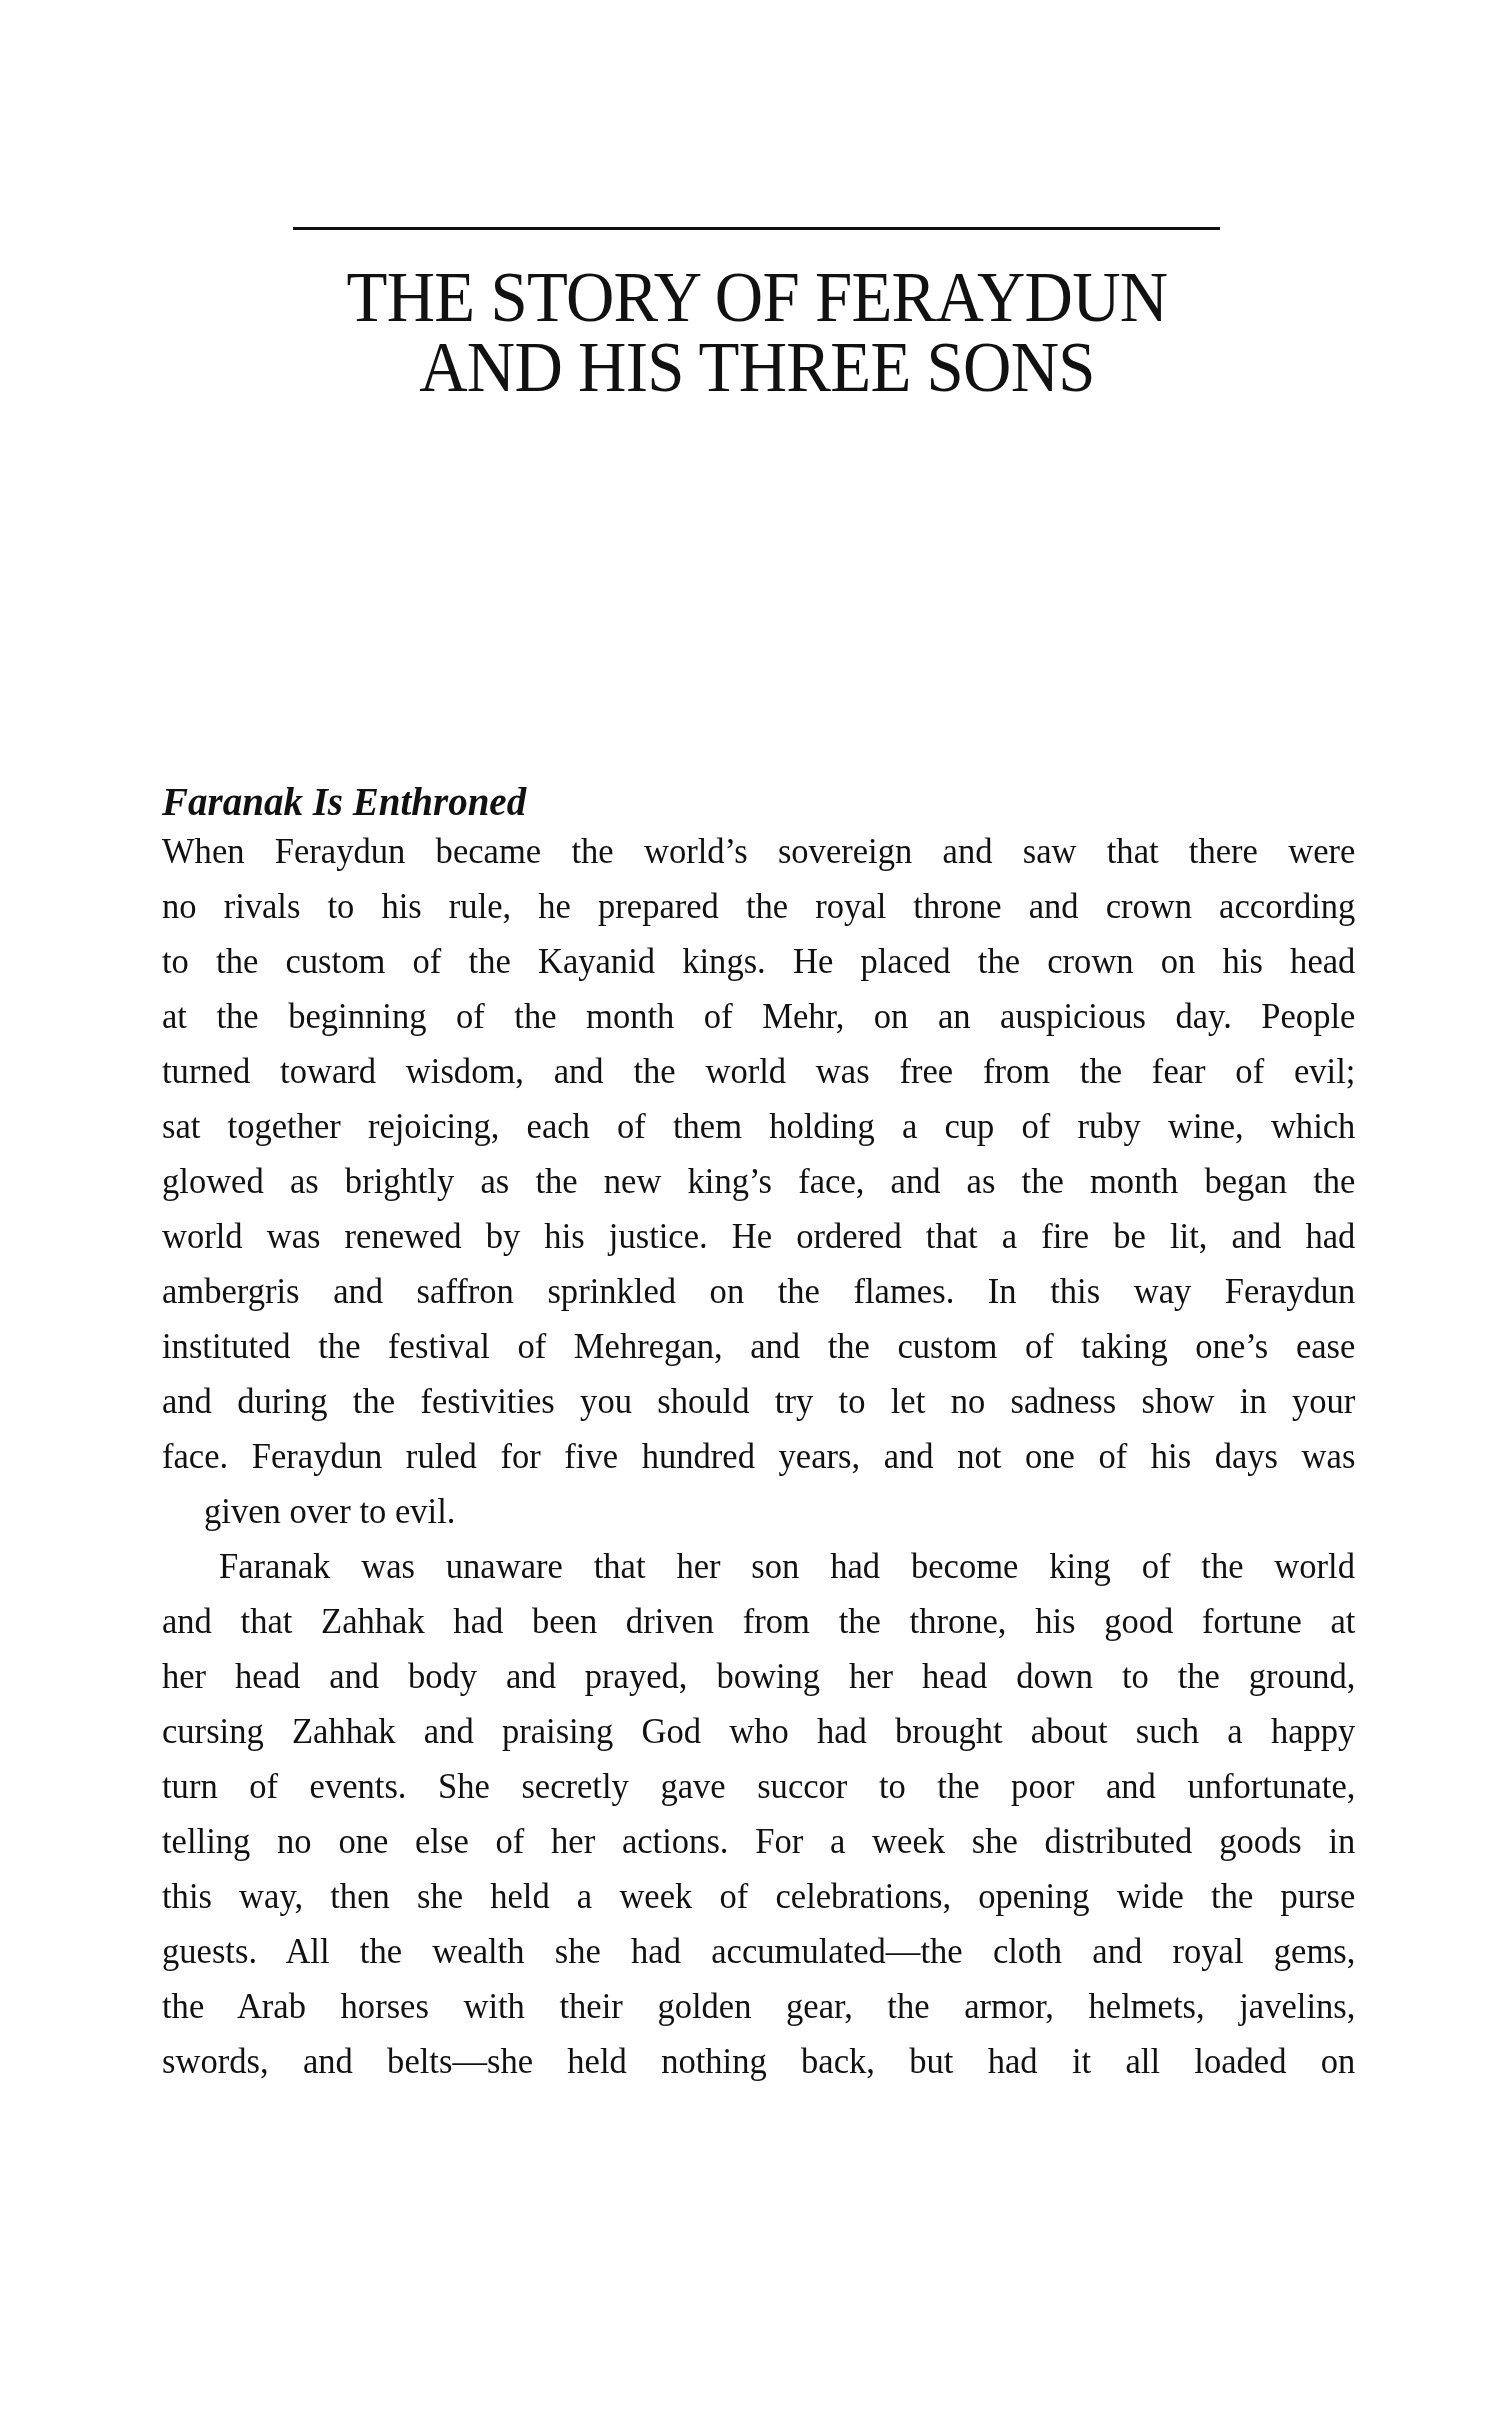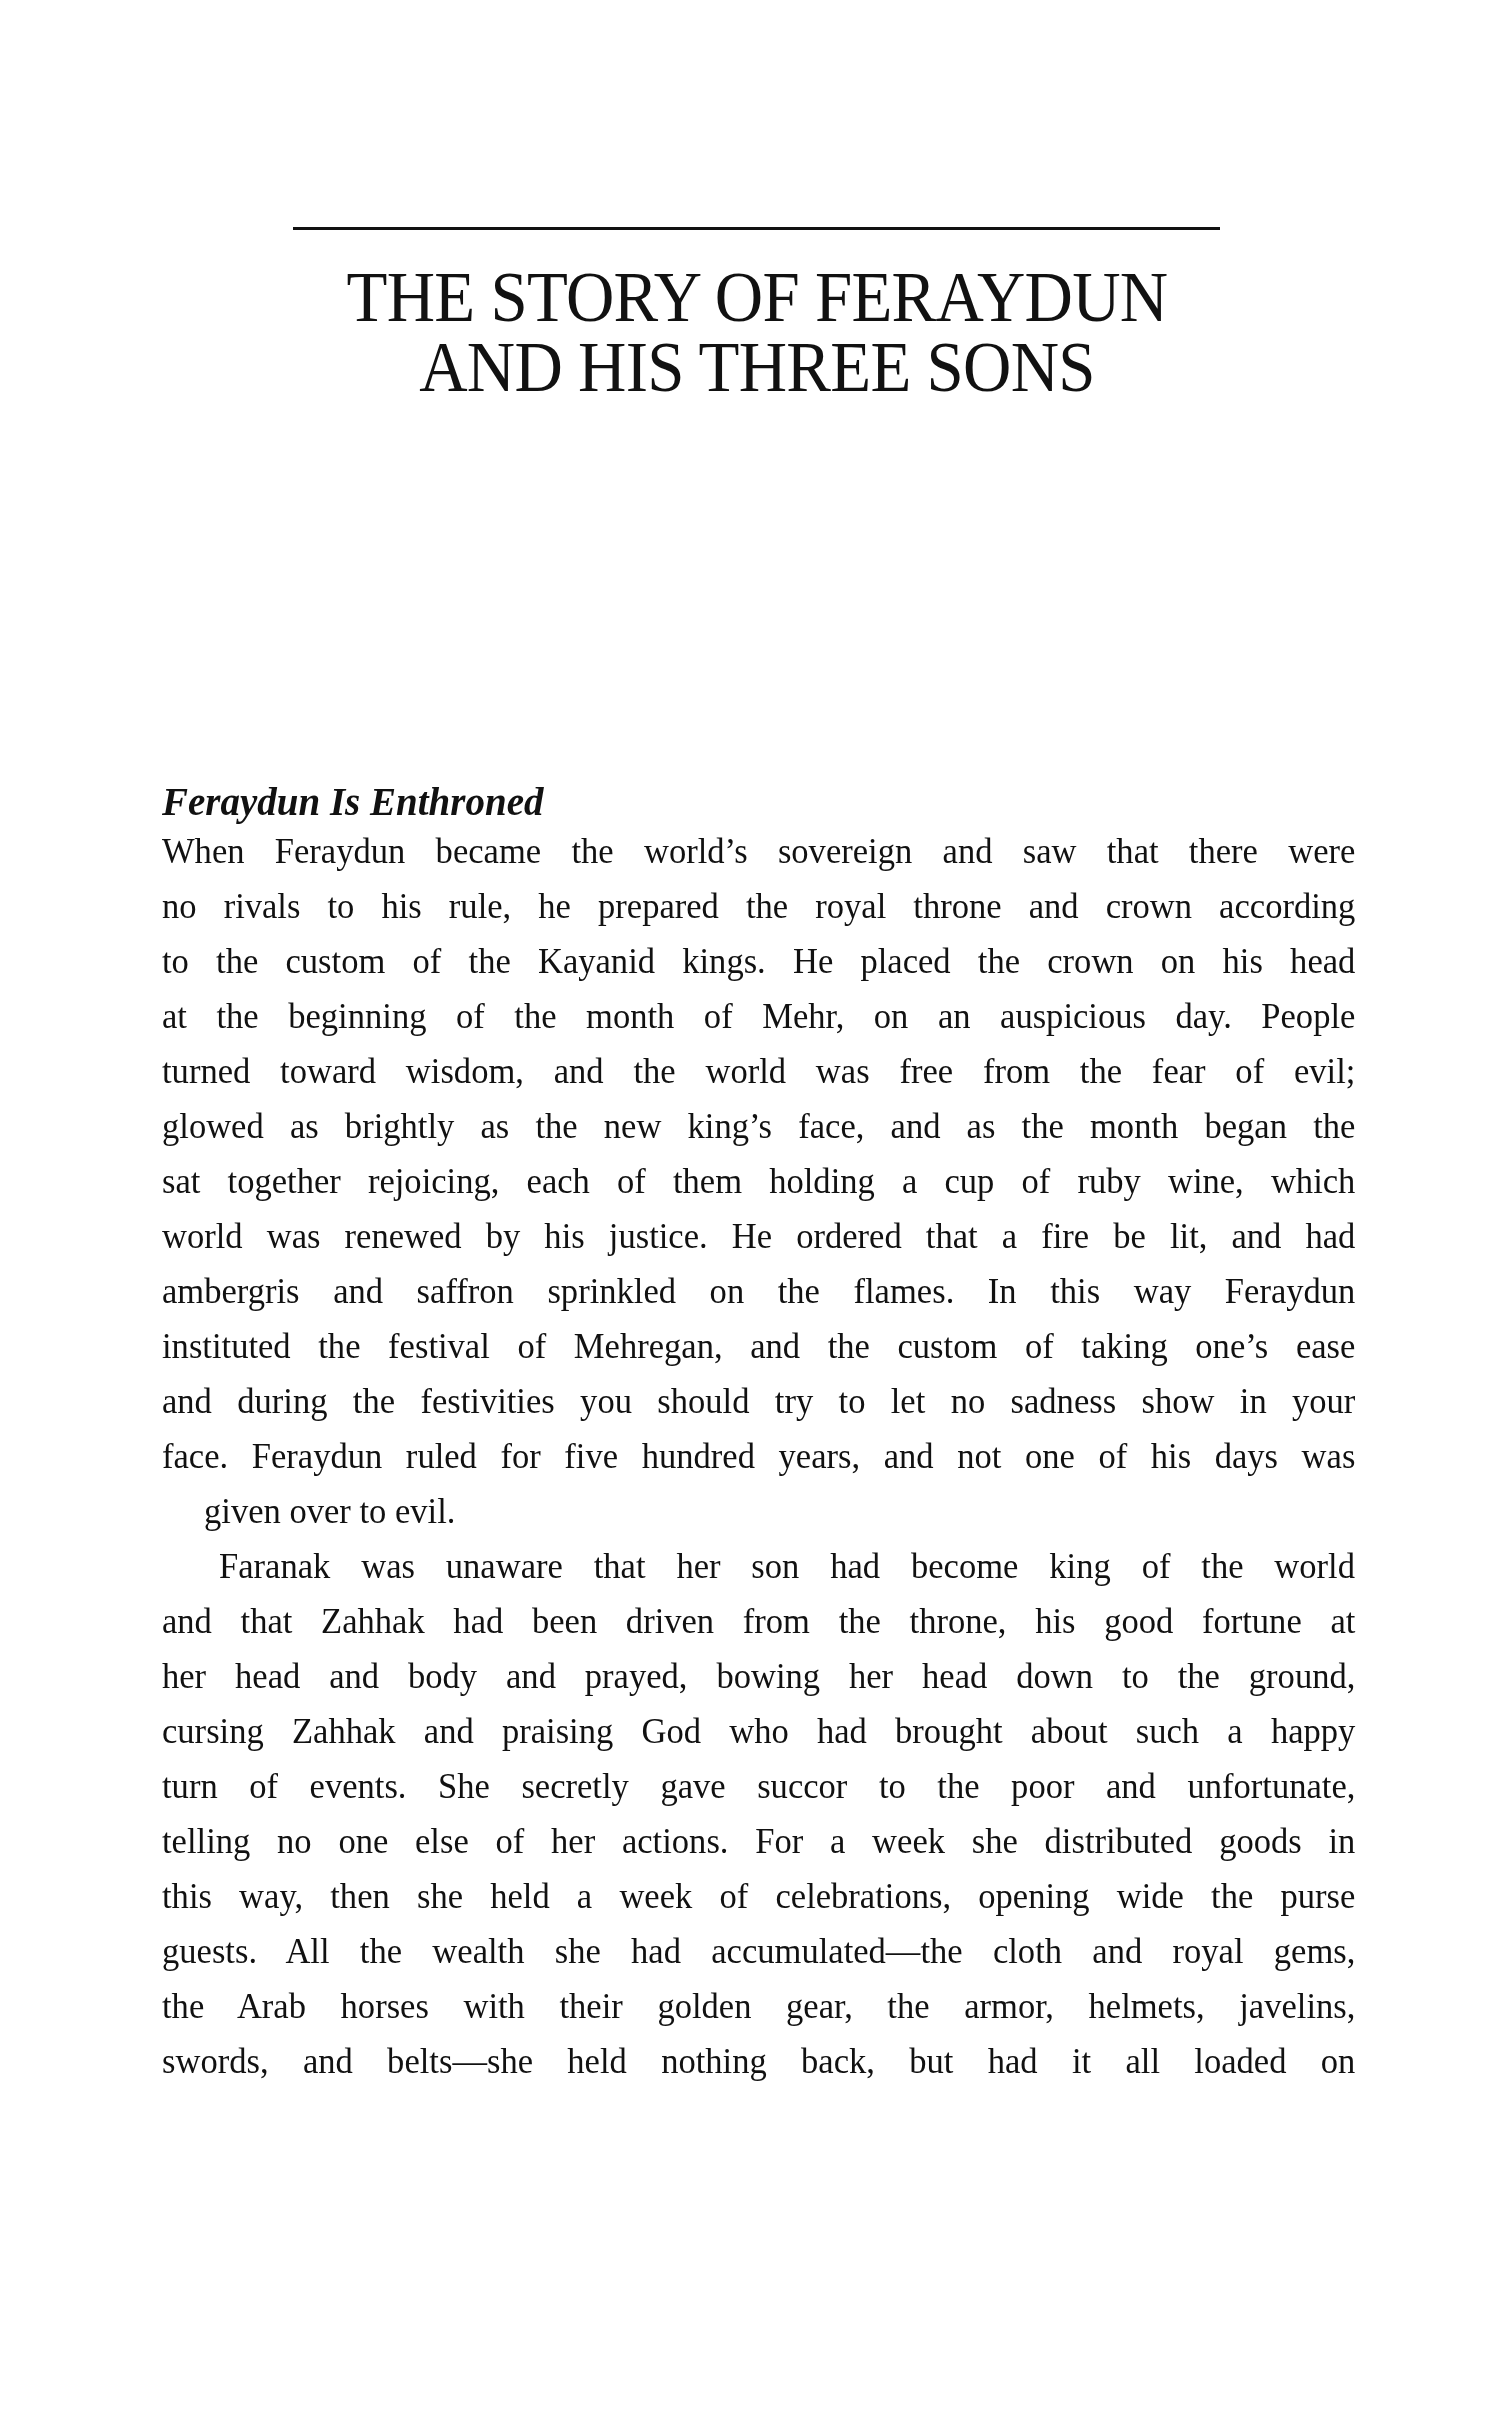--- a/index.html
+++ b/index.html
@@ -101,43 +101,43 @@
 <div class="page">
 
   <div class="top-rule"></div>
 
   <h1 class="chapter-title">
     <span>THE STORY OF FERAYDUN</span>
     <span>AND HIS THREE SONS</span>
   </h1>
 
   <div class="body-block">
-    <h2 class="section-heading">Feraydun Is Enthroned</h2>
+    <h2 class="section-heading">Faranak Is Enthroned</h2>
 
     <div>
       <div class="line">
           <span class="line-inner">When Feraydun became the world’s sovereign and saw that there were</span>
         </div>
       <div class="line">
           <span class="line-inner">no rivals to his rule, he prepared the royal throne and crown according</span>
         </div>
       <div class="line">
           <span class="line-inner">to the custom of the Kayanid kings. He placed the crown on his head</span>
         </div>
       <div class="line">
           <span class="line-inner">at the beginning of the month of Mehr, on an auspicious day. People</span>
         </div>
       <div class="line">
           <span class="line-inner">turned toward wisdom, and the world was free from the fear of evil;</span>
         </div>
       <div class="line">
-          <span class="line-inner">glowed as brightly as the new king’s face, and as the month began the</span>
+          <span class="line-inner">sat together rejoicing, each of them holding a cup of ruby wine, which</span>
         </div>
       <div class="line">
-          <span class="line-inner">sat together rejoicing, each of them holding a cup of ruby wine, which</span>
+          <span class="line-inner">glowed as brightly as the new king’s face, and as the month began the</span>
         </div>
       <div class="line">
           <span class="line-inner">world was renewed by his justice. He ordered that a fire be lit, and had</span>
         </div>
       <div class="line">
           <span class="line-inner">ambergris and saffron sprinkled on the flames. In this way Feraydun</span>
         </div>
       <div class="line">
           <span class="line-inner">instituted the festival of Mehregan, and the custom of taking one’s ease</span>
         </div>

